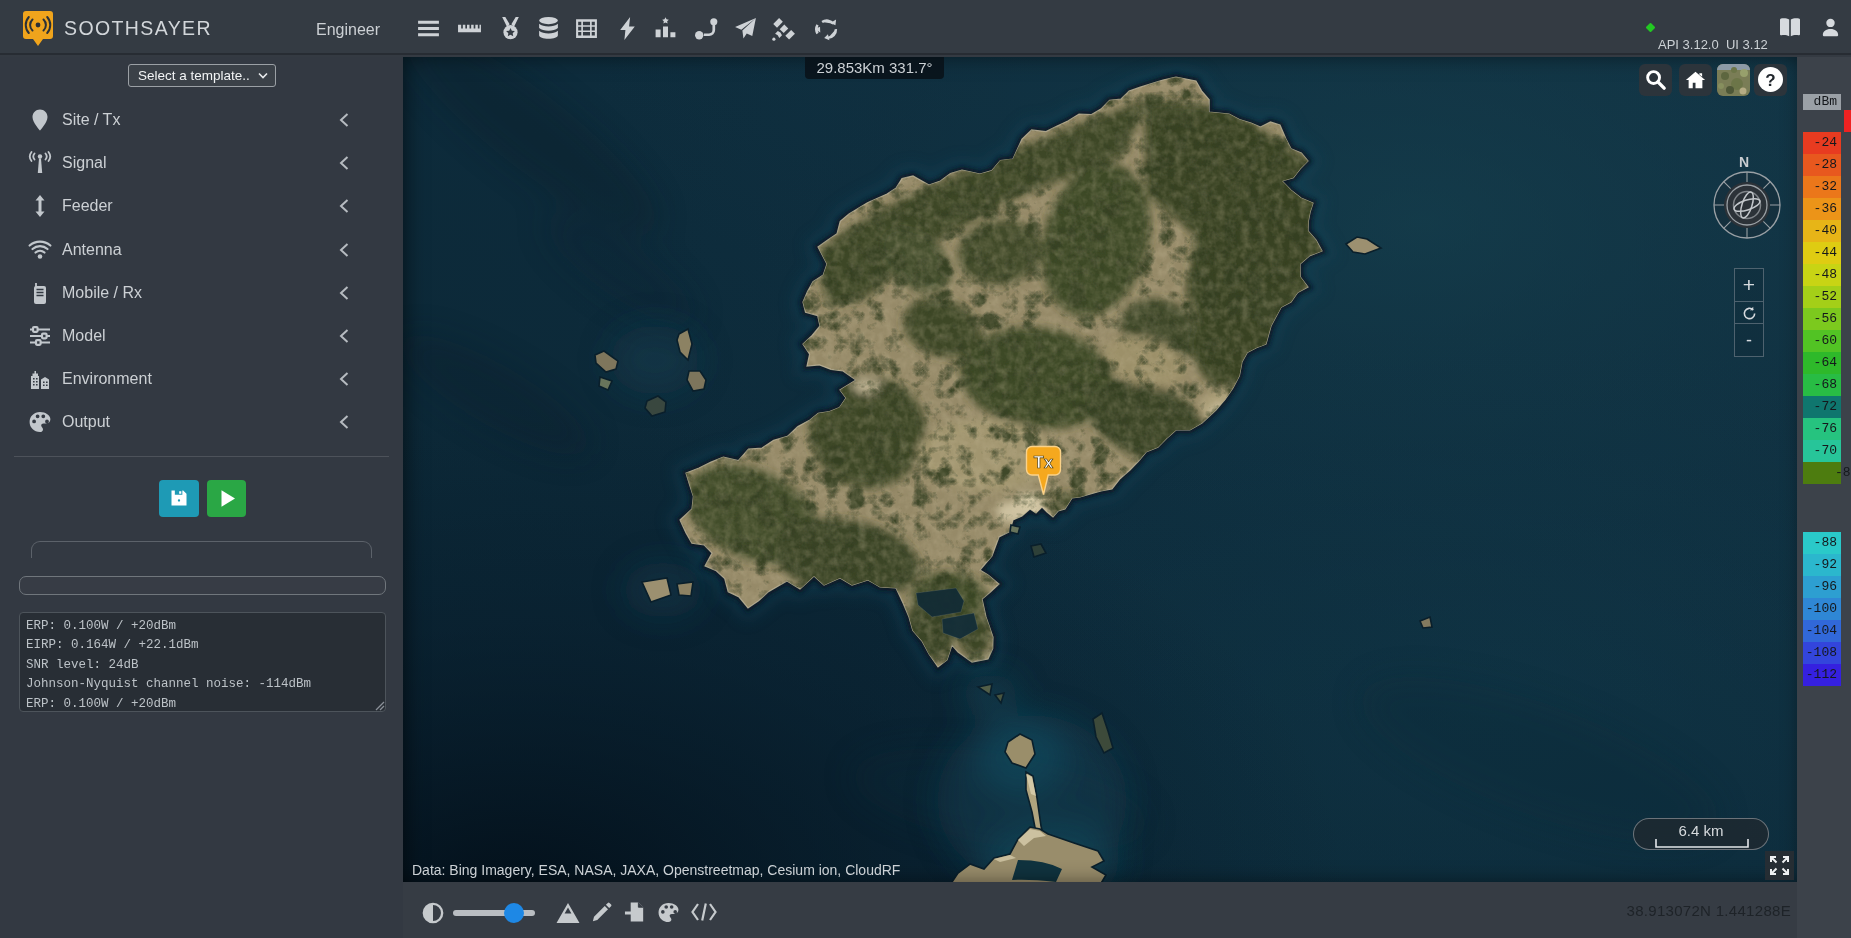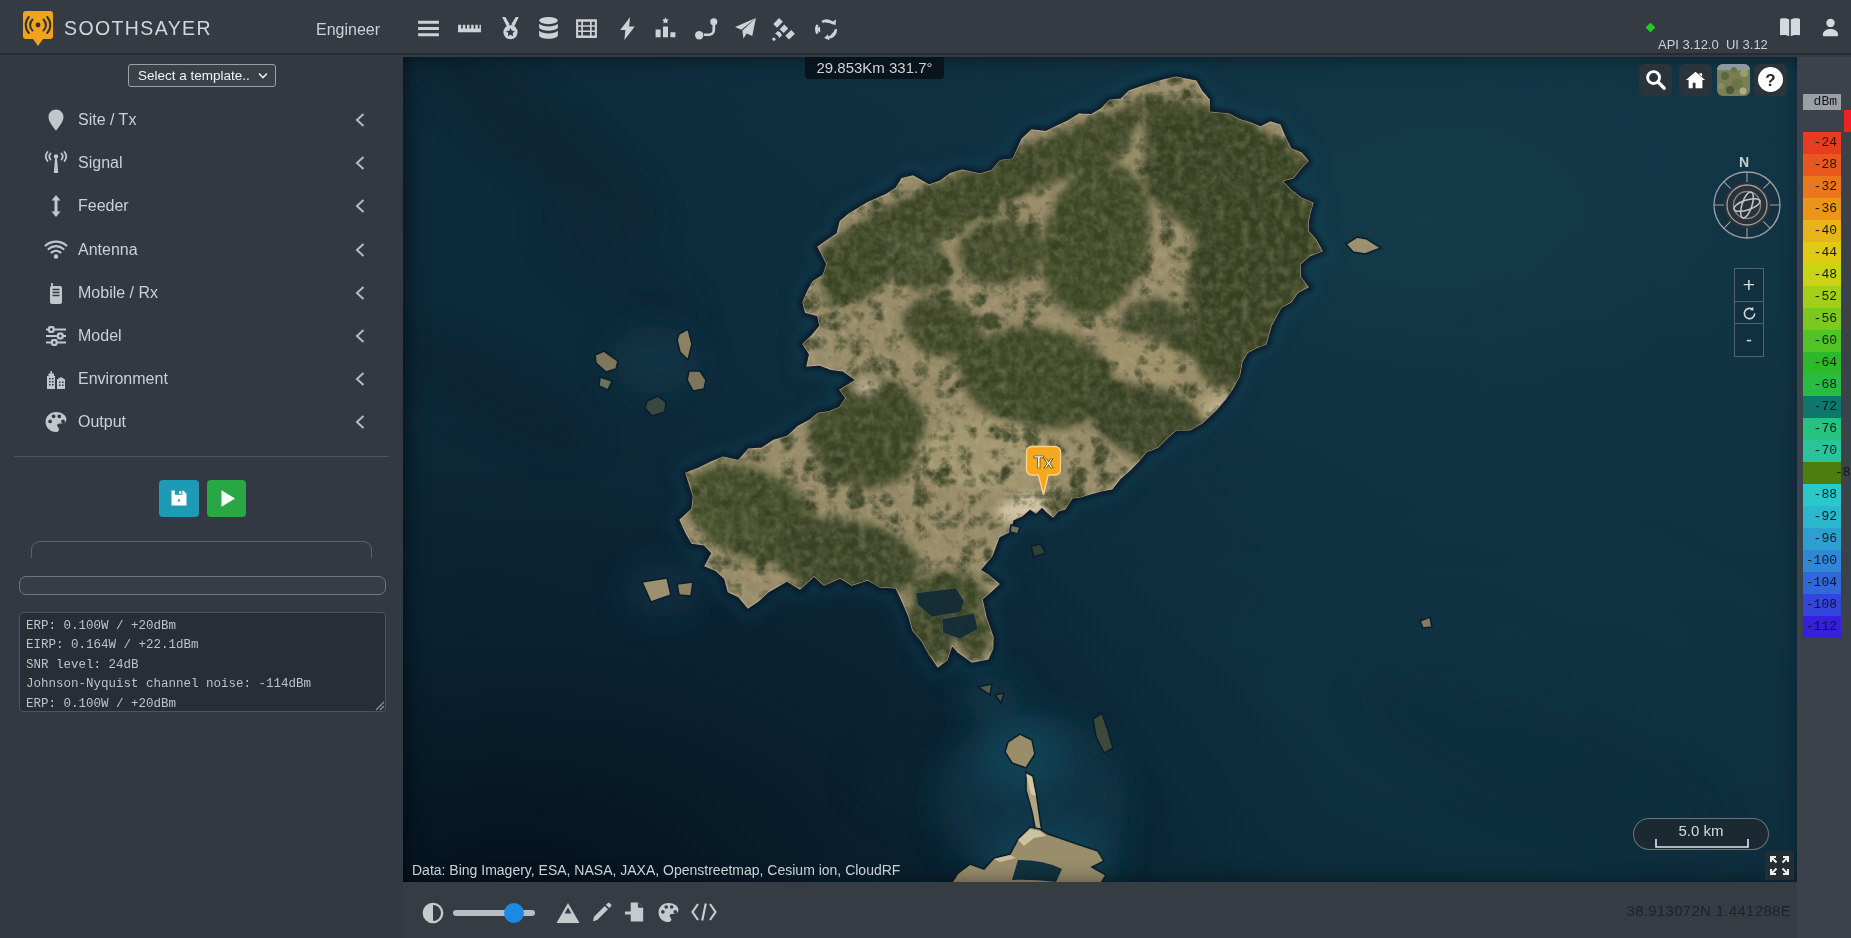--- a/index.html
+++ b/index.html
@@ -5,21 +5,21 @@
 * { margin:0; padding:0; box-sizing:border-box; }
 html,body { width:1851px; height:938px; overflow:hidden; background:#343a42; font-family:"Liberation Sans",sans-serif; }
 #header { position:absolute; left:0; top:0; width:1851px; height:55px; background:#343b43; border-bottom:2px solid #272c33; z-index:10; }
 #sidebar { position:absolute; left:0; top:57px; width:403px; height:881px; background:#333942; z-index:5; }
 #mapwrap { position:absolute; left:403px; top:57px; width:1394px; height:825px; overflow:hidden; z-index:1; background:#0d2a38; }
 #mapshadow { position:absolute; left:403px; top:57px; width:1394px; height:825px; z-index:2; pointer-events:none; box-shadow: inset 14px 10px 22px -12px rgba(0,0,0,0.55), inset -6px -10px 20px -10px rgba(0,0,0,0.45); }
 #legendcol { position:absolute; left:1797px; top:57px; width:54px; height:881px; background:#3c424a; z-index:4; }
 #bottombar { position:absolute; left:403px; top:882px; width:1394px; height:56px; background:#363c44; z-index:3; }
 .hicon { position:absolute; top:16px; width:25px; height:25px; }
 .hicon svg { width:100%; height:100%; fill:#ced2d6; }
-.mrow { position:absolute; left:0; width:373px; height:43px;margin-left:16px; }
+.mrow { position:absolute; left:0; width:373px; height:43px; }
 .mrow .lbl { position:absolute; left:62px; top:50%; transform:translateY(-50%); font-size:16px; color:#ccd0d4; }
 .mrow .mic { position:absolute; left:28px; top:50%; transform:translateY(-50%); width:24px; height:24px; }
 .mrow .mic svg { width:100%; height:100%; fill:#c2c7cc; }
 .mrow .chev { position:absolute; right:24px; top:50%; transform:translateY(-50%); width:10px; height:14px; }
 .lgrow { position:relative; width:38px; height:22px; font-family:"Liberation Mono",monospace; font-size:13px; color:#15181c; text-align:right; padding-right:4px; line-height:22px; }
 .mapbtn { position:absolute; width:33px; height:32px; background:rgba(47,52,59,0.92); border-radius:6px; }
 
 </style>
 </head>
 <body>
@@ -355,21 +355,21 @@
 <div class="lgrow" style="background:#c8d414;">-48</div>
 <div class="lgrow" style="background:#a4cf18;">-52</div>
 <div class="lgrow" style="background:#7cc91e;">-56</div>
 <div class="lgrow" style="background:#52c324;">-60</div>
 <div class="lgrow" style="background:#2eb92a;text-align:right;">-64</div>
 <div class="lgrow" style="background:#28bc44;">-68</div>
 <div class="lgrow" style="background:#0f766e;">-72</div>
 <div class="lgrow" style="background:#26c37f;">-76</div>
 <div class="lgrow" style="background:#27c599;">-70</div>
 <div class="lgrow" style="background:#4d7c0f;padding-left:32px;">-84</div>
-<div class="lgrow" style="background:#2ac9c9;">-88</div>
+<div class="lgrow" style="background:#2ac9c9;margin-top:48px;">-88</div>
 <div class="lgrow" style="background:#2bb7cd;">-92</div>
 <div class="lgrow" style="background:#2d9fd1;">-96</div>
 <div class="lgrow" style="background:#2f87d5;">-100</div>
 <div class="lgrow" style="background:#3168d9;">-104</div>
 <div class="lgrow" style="background:#3345dc;">-108</div>
 <div class="lgrow" style="background:#3520e0;">-112</div>
 </div>
   </div>
 
 <div id="bottombar">
@@ -451,21 +451,21 @@
         <path d="M12 0.8 v3.6 h-3.6 z" fill="#d6dade"></path>
       </svg>
     </div>
 <div style="position:absolute;top:56px;width:100%;height:33px;color:#d6dade;font-size:18px;text-align:center;line-height:31px;">-</div>
 </div>
 <svg style="position:absolute;left:1025px;top:445px;z-index:6;" width="37" height="51" viewBox="0 0 37 51">
 <path d="M7 1.5 h23 a5.5 5.5 0 0 1 5.5 5.5 v17.5 a5.5 5.5 0 0 1 -5.5 5.5 h-6.8 L18.5 49.5 13.3 30 H7 a5.5 5.5 0 0 1 -5.5-5.5 V7 a5.5 5.5 0 0 1 5.5-5.5 z" fill="#f5a81e" stroke="#fbd289" stroke-width="1.4"></path>
 <text x="18.5" y="22.5" font-family="Liberation Sans,sans-serif" font-size="16.5" font-weight="bold" fill="#fff" stroke="#4a3d14" stroke-width="0.7" text-anchor="middle">Tx</text>
 </svg>
 <div style="position:absolute;left:1633px;top:818px;width:136px;height:32px;background:rgba(33,40,46,0.72);border:1px solid rgba(122,128,134,0.85);border-radius:16px;z-index:6;">
-<div style="position:absolute;left:0;top:3px;width:100%;text-align:center;font-size:15px;color:#d6dadd;">5.0 km</div>
+<div style="position:absolute;left:0;top:3px;width:100%;text-align:center;font-size:15px;color:#d6dadd;">6.4 km</div>
 <svg style="position:absolute;left:21px;top:18px" width="94" height="12" viewBox="0 0 94 12">
       <path d="M1 2 v8 h92 v-8" fill="none" stroke="#e4e7ea" stroke-width="1.6"></path>
     </svg>
 </div>
 <div style="position:absolute;left:1765px;top:851px;width:29px;height:29px;background:rgba(40,45,51,0.9);z-index:6;">
     <svg style="position:absolute;left:4px;top:4px" width="21" height="21" viewBox="0 0 21 21" stroke="#eceff1" stroke-width="2" fill="none">
       <path d="M2 7 V2 h5 M2 2 l5.5 5.5 M14 2 h5 v5 M19 2 l-5.5 5.5 M19 14 v5 h-5 M19 19 l-5.5-5.5 M7 19 H2 v-5 M2 19 l5.5-5.5"></path>
     </svg>
   </div>
 <div style="position:absolute;left:412px;top:862px;z-index:6;font-size:14px;color:#ccd1d5;">Data: Bing Imagery, ESA, NASA, JAXA, Openstreetmap, Cesium ion, CloudRF</div>

